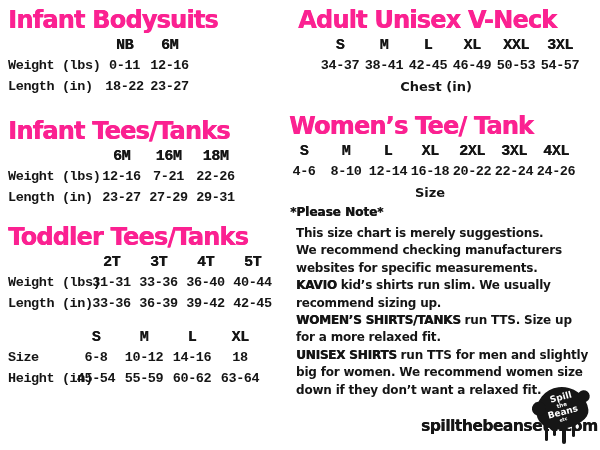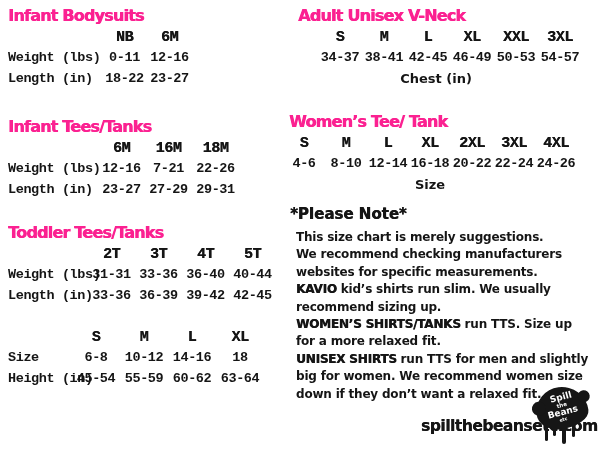--- a/index.html
+++ b/index.html
@@ -4,40 +4,40 @@
 <style>
   html,body{margin:0;padding:0;}
   body{
     width:600px;height:450px;background:#ffffff;
     font-family:"DejaVu Sans", sans-serif;font-weight:700;color:#151515;
     overflow:hidden;position:relative;
   }
   #canvas{position:absolute;left:0;top:0;width:600px;height:450px;background:#fff;}
   .sec{position:absolute;}
   h2.pink{
-    color:#fb2191;font-size:16px;line-height:1.05;margin:0 0 4px 0;
+    color:#fb2191;font-size:24px;line-height:1.05;margin:0 0 4px 0;
     letter-spacing:-0.8px;text-shadow:0.6px 0 currentColor;white-space:nowrap;
   }
   .trow{display:flex;align-items:baseline;height:21px;white-space:nowrap;font-family:Liberation Mono, monospace;}
   .lbl{font-size:13.5px;letter-spacing:-0.4px;flex:none;}
   .c{font-size:13.5px;letter-spacing:-0.4px;text-align:center;flex:none;}
   .hc{font-size:15px;text-shadow:0.4px 0 currentColor;}
   
   .t1 .lbl{width:94px}.t1 .c{width:45px}
   .t2 .lbl{width:90px}.t2 .c{width:47px}
   .t3 .lbl{width:80px}.t3 .c{width:47px}
   .t4 .lbl{width:64px}.t4 .c{width:48px}
   .t5 .cols{margin-left:28px}.t5 .c{width:44px}
   .t6 .cols{margin-left:-2px}.t6 .c{width:42px}
   .tfoot{font-size:13px;text-align:center;box-sizing:border-box;height:20px;}
   .t5 .tfoot{width:264px;margin-left:28px;padding-right:28px;}
   .t6 .tfoot{width:294px;margin-left:-2px;}
   
   .notes{position:absolute;left:288px;top:205px;width:302px;}
-  .notes h3{font-size:15px;margin:0 0 6px 2px;text-shadow:0.5px 0 currentColor;}
+  .notes h3{font-size:12px;margin:0 0 6px 2px;text-shadow:0.5px 0 currentColor;}
   .notes p{font-size:12px;line-height:1.45;margin:0 0 0 8px;letter-spacing:-0.2px;}
   .notes .xb{text-shadow:0.5px 0 currentColor;}
   
   .website{position:absolute;left:421px;top:417px;font-size:15.5px;letter-spacing:-0.5px;text-shadow:0.3px 0 currentColor;}
   .logo{position:absolute;left:536px;top:387px;width:54px;height:62px;}
   .blob{
     position:absolute;left:0;top:0;width:52px;height:42px;background:#161616;
     border-radius:48% 52% 58% 42% / 58% 62% 38% 42%;
     transform:rotate(-7deg);
     display:flex;flex-direction:column;align-items:center;justify-content:center;

